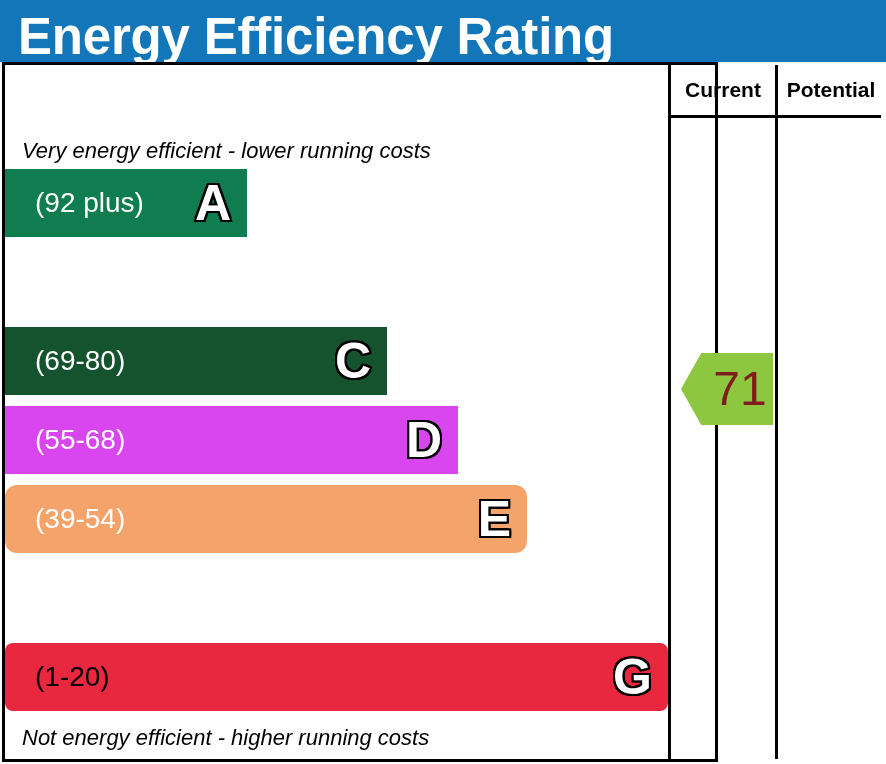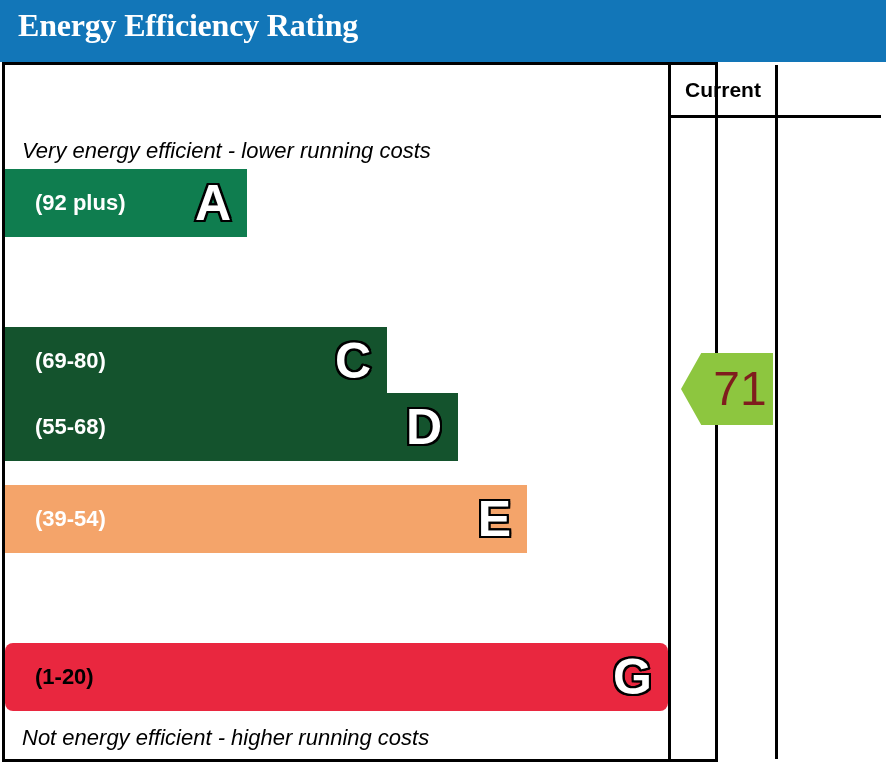--- a/index.html
+++ b/index.html
@@ -28,26 +28,25 @@
     top: 0;
     width: 886px;
     height: 62px;
     background: #1276b8;
     box-sizing: border-box;
   }
   .epc-header-title {
     position: absolute;
     left: 18px;
     top: 7px;
-    font-size: 32px;
+    font-size: 51px;
     font-weight: bold;
     color: #ffffff;
     letter-spacing: -0.2px;
     white-space: nowrap;
-    font-family: Liberation Serif, serif;
   }
 
   
   .epc-table {
     position: absolute;
     left: 2px;
     top: 62px;
     width: 716px;
     height: 700px;
     border: 3px solid #000000;
@@ -123,22 +122,22 @@
     position: absolute;
     left: 0;
     height: 68px;
     box-sizing: border-box;
   }
   .band-range {
     position: absolute;
     left: 30px;
     top: 50%;
     transform: translateY(-50%);
-    font-size: 22px;
-    font-weight: bold;
+    font-size: 28px;
+    font-weight: normal;
     color: #ffffff;
     white-space: nowrap;
   }
   .band.g .band-range { color: #000000; }
   .band-letter {
     position: absolute;
     right: 16px;
     top: 50%;
     transform: translateY(-50%);
     font-size: 50px;
@@ -190,43 +189,44 @@
 
   <div class="epc-table">
 
     <div class="hdr-rule"></div>
     <div class="hdr-rule-mask"></div>
 
     <div class="vrule c1"></div>
     <div class="vrule c2"></div>
 
     <div class="col-head current">Current</div>
+    <div class="col-head potential">Potential</div>
 
     <div class="caption bottom">Not energy efficient - higher running costs</div>
     <div class="caption top">Very energy efficient - lower running costs</div>
 
     <div class="bands">
 
       <div class="band a" style="top: 0px; width: 242px; background: rgb(15, 125, 79);">
         <span class="band-range" style="color: rgb(255, 255, 255);">(92 plus)</span>
         <span class="band-letter">A</span>
       </div>
 
 
       <div class="band c" style="top: 158px; width: 382px; background: #14532d;">
         <span class="band-range" style="color: rgb(255, 255, 255);">(69-80)</span>
         <span class="band-letter">C</span>
       </div>
 
-      <div class="band d" style="top: 224px; width: 453px; background: #14532d;">
+      <div class="band d" style="top: 237px; width: 453px; background: #d946ef;">
         <span class="band-range" style="color: rgb(255, 255, 255);">(55-68)</span>
         <span class="band-letter">D</span>
       </div>
 
-      <div class="band e" style="top: 316px; width: 522px; background: rgb(244, 164, 106);">
+      <div class="band e" style="top: 316px; width: 522px; background: rgb(244, 164, 106); border-radius: 12px;">
         <span class="band-range" style="color: rgb(255, 255, 255);">(39-54)</span>
         <span class="band-letter">E</span>
       </div>
 
 
       <div class="band g" style="top: 474px; width: 663px; background: rgb(233, 39, 63); border-radius: 8px;">
         <span class="band-range" style="color: rgb(0, 0, 0);">(1-20)</span>
         <span class="band-letter">G</span>
       </div>
 

